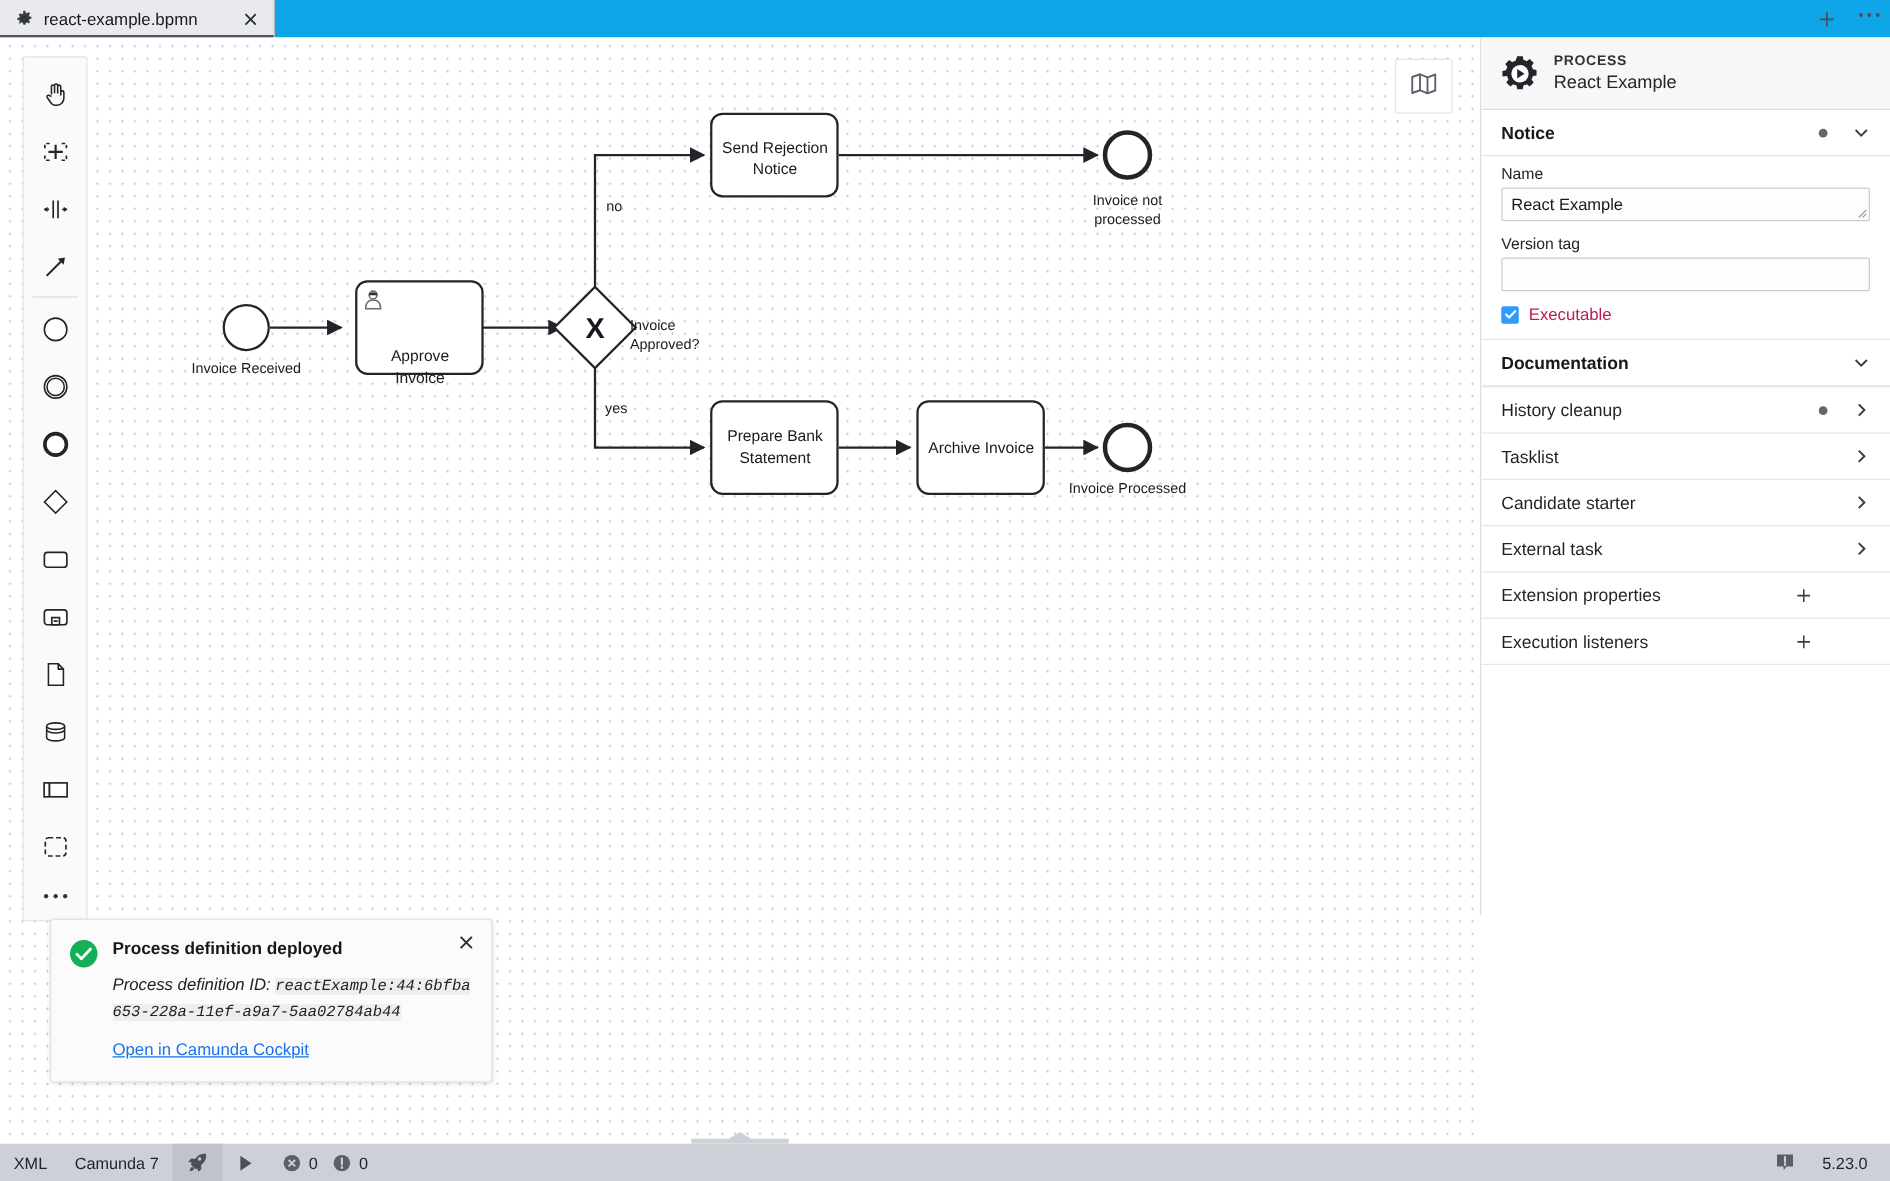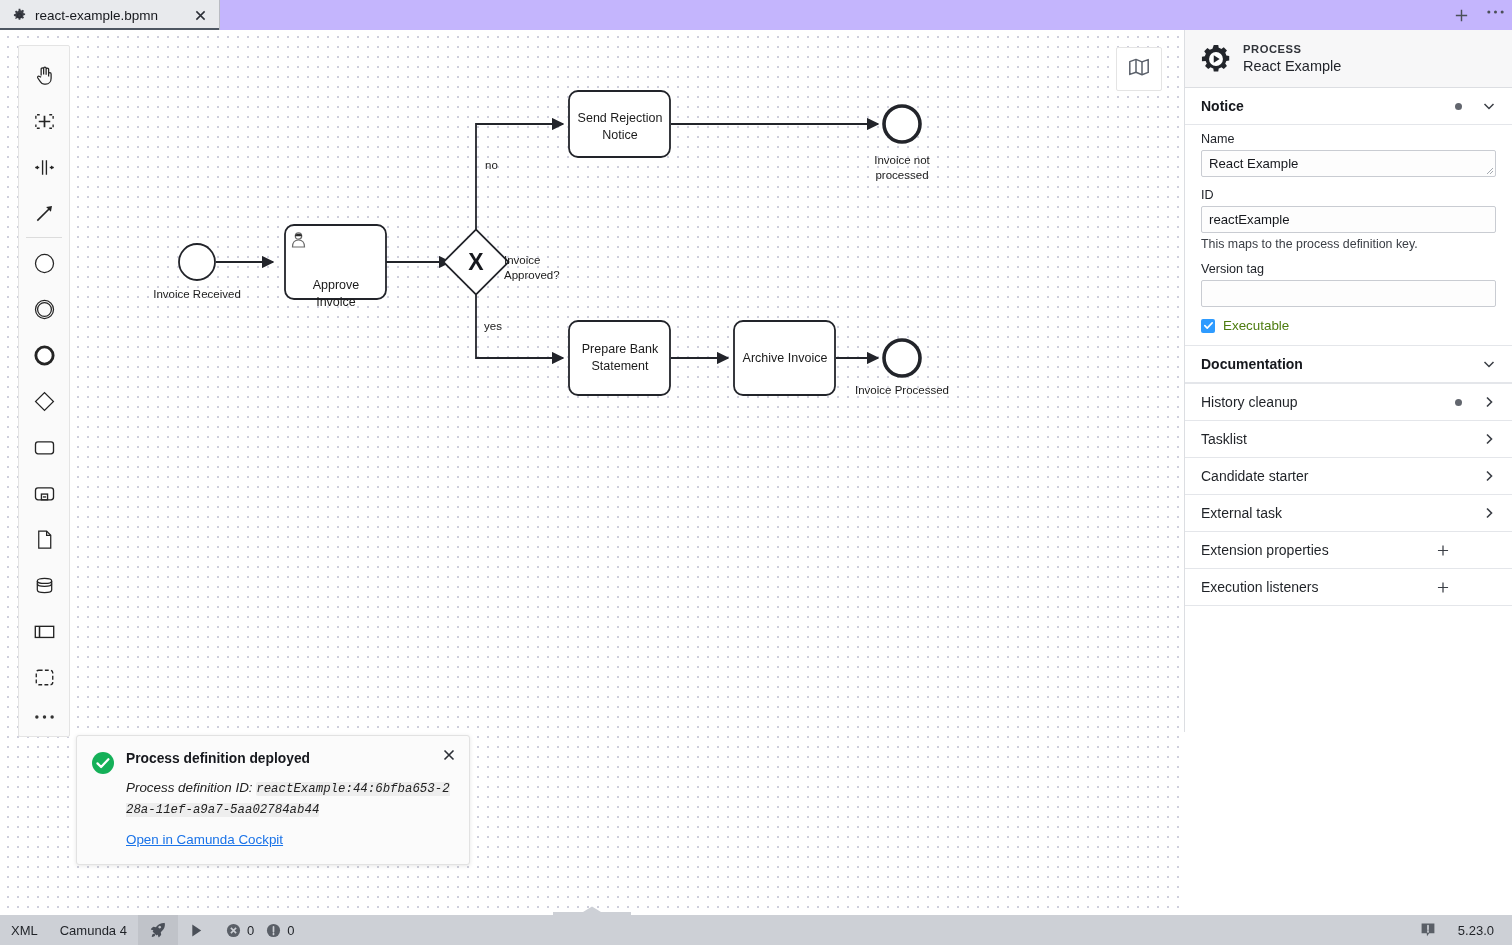--- a/index.html
+++ b/index.html
@@ -6,21 +6,21 @@
   html, body {
     width: 1512px; height: 945px;
     font-family: "Liberation Sans", sans-serif;
     background: #fff;
     overflow: hidden;
   }
 
   
   #tabbar {
     position: absolute; top: 0; left: 0; width: 1512px; height: 30px;
-    background: #c4b5fd;
+    background: #0ea5e9;
     display: flex; align-items: flex-end;
   }
   .tab {
     height: 30px; display: flex; align-items: center;
     padding: 0 10px 0 12px; gap: 8px;
     background: #e8eaed; border-right: 1px solid #b9bcc2;
     font-size: 13.5px; color: #16181d;
     min-width: 220px;
     position: relative;
   }
@@ -86,27 +86,27 @@
   
   #bpmn { position: absolute; left: 0; top: 0; width: 1184px; height: 885px; }
   .bpmn-label { font-family: "Liberation Sans", sans-serif; font-size: 12.5px; fill: #1b1b1b; }
   .bpmn-label-sm { font-family: "Liberation Sans", sans-serif; font-size: 11.5px; fill: #1b1b1b; }
   .bpmn-seqlabel { font-family: "Liberation Sans", sans-serif; font-size: 11.5px; fill: #1b1b1b; }
   .bpmn-shape { fill: #fff; stroke: #22242a; }
 
   
   #toast {
     position: absolute; left: 40px; top: 705px;
-    width: 394px;
+    width: 354px;
     background: #fbfbfb;
     border: 1px solid #e2e2e2;
     border-radius: 3px;
     box-shadow: 0 1px 4px rgba(0,0,0,.10);
     padding: 14px 14px 16px 14px;
-    display: flex; gap: 11px; margin-left: 36px;
+    display: flex; gap: 11px;
   }
   #toast-icon { flex: none; width: 24px; height: 24px; margin-top: 1px; }
   #toast-body { flex: 1; min-width: 0; }
   #toast-title {
     font-size: 13.8px; font-weight: bold; color: #16181d; line-height: 1.3;
     padding-right: 18px;
   }
   #toast-msg {
     margin-top: 10px; font-size: 13.4px; color: #222; line-height: 1.45;
     word-break: break-all;
@@ -187,21 +187,21 @@
     position: absolute; right: 2px; bottom: 2px; width: 8px; height: 8px;
     pointer-events: none;
   }
   .field-wrap { position: relative; }
 
   .checkbox-row { display: flex; align-items: center; gap: 8px; margin-top: 3px; }
   .cb {
     width: 14px; height: 14px; border-radius: 2px; background: #2e9bff;
     display: flex; align-items: center; justify-content: center; flex: none;
   }
-  .cb-label { font-size: 13.4px; color: #4d7c0f; }
+  .cb-label { font-size: 13.4px; color: #be185d; }
 
   .sep-line { height: 1px; background: #e4e6ea; }
 
   
   #statusbar {
     position: absolute; bottom: 0; left: 0; width: 1512px; height: 30px;
     background: #cdd0d6;
     display: flex; align-items: center;
     font-size: 13px; color: #1f2227;
   }
@@ -496,25 +496,20 @@
       <div class="field">
         <div class="field-label">Name</div>
         <div class="field-wrap">
           <input class="field-input resizable" type="text" value="React Example" style="">
           <svg class="resize-grip" viewBox="0 0 8 8">
             <path stroke="#9aa0a8" stroke-width=".9" d="M7 1L1 7M7 4L4 7"></path>
           </svg>
         </div>
       </div>
 
-      <div class="field">
-        <div class="field-label">ID</div>
-        <input class="field-input" type="text" value="reactExample" style="">
-        <div class="field-hint">This maps to the process definition key.</div>
-      </div>
 
       <div class="field">
         <div class="field-label">Version tag</div>
         <input class="field-input" type="text" value="" style="">
       </div>
 
       <div class="checkbox-row">
         <span class="cb">
           <svg viewBox="0 0 12 12" width="11" height="11">
             <path d="M2 6.2l2.6 2.6L10 3.2" fill="none" stroke="#fff" stroke-width="1.8" stroke-linecap="round" stroke-linejoin="round"></path>
@@ -596,21 +591,21 @@
         </div>
       </div>
   </div>
 </div>
 
 <div id="statusbar">
   <div class="sb-item">
     <span>XML</span>
   </div>
   <div class="sb-item">
-    <span>Camunda 4</span>
+    <span>Camunda 7</span>
   </div>
   <div class="sb-item active">
     <span class="sb-icon">
       <svg viewBox="0 0 20 20" width="18" height="18" fill="#4a4f58">
         <path d="M17.6 2.4c-3.1-.4-6 .5-8.2 2.7L7.6 6.9l-2.5-.4a1.2 1.2 0 0 0-1.05.33L2.3 8.6a.6.6 0 0 0 .26 1l2.4.72-.5.5a1 1 0 0 0 0 1.42l3.3 3.3a1 1 0 0 0 1.42 0l.5-.5.72 2.4a.6.6 0 0 0 1 .26l1.77-1.76c.28-.28.4-.67.33-1.05l-.4-2.5 1.8-1.8c2.2-2.2 3.1-5.1 2.7-8.2a.7.7 0 0 0-.6-.6zM13 7.9a1.55 1.55 0 1 1-2.2-2.2 1.55 1.55 0 0 1 2.2 2.2z"></path>
         <path d="M4.2 14.5c-.9.9-1.1 3.3-1.1 3.3s2.4-.2 3.3-1.1a1.56 1.56 0 0 0-2.2-2.2z"></path>
       </svg>
     </span>
   </div>
   <div class="sb-item">

